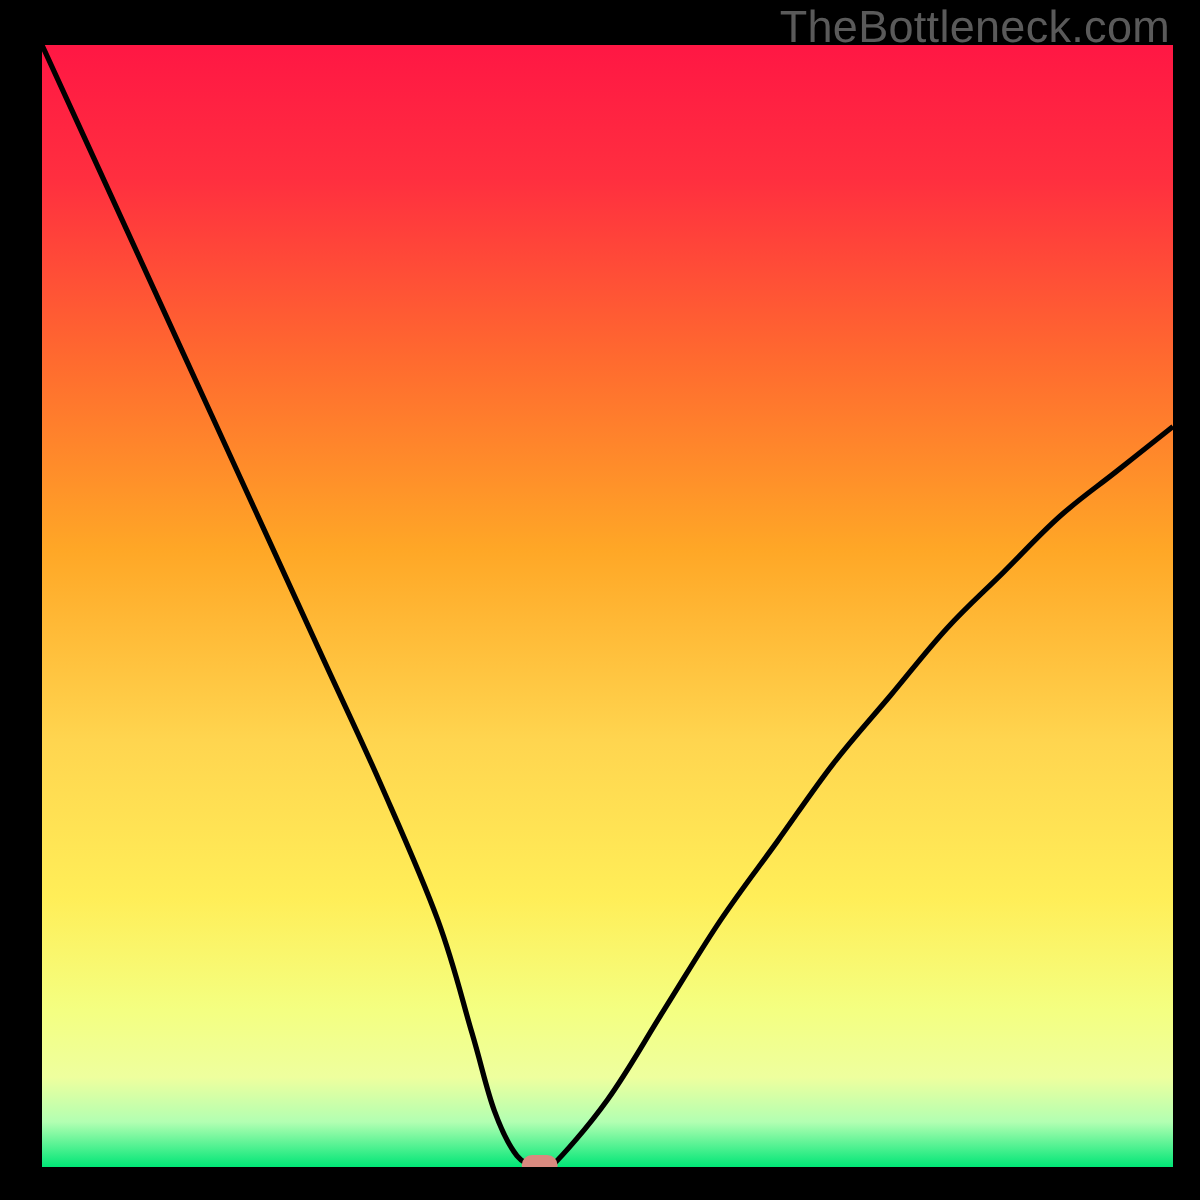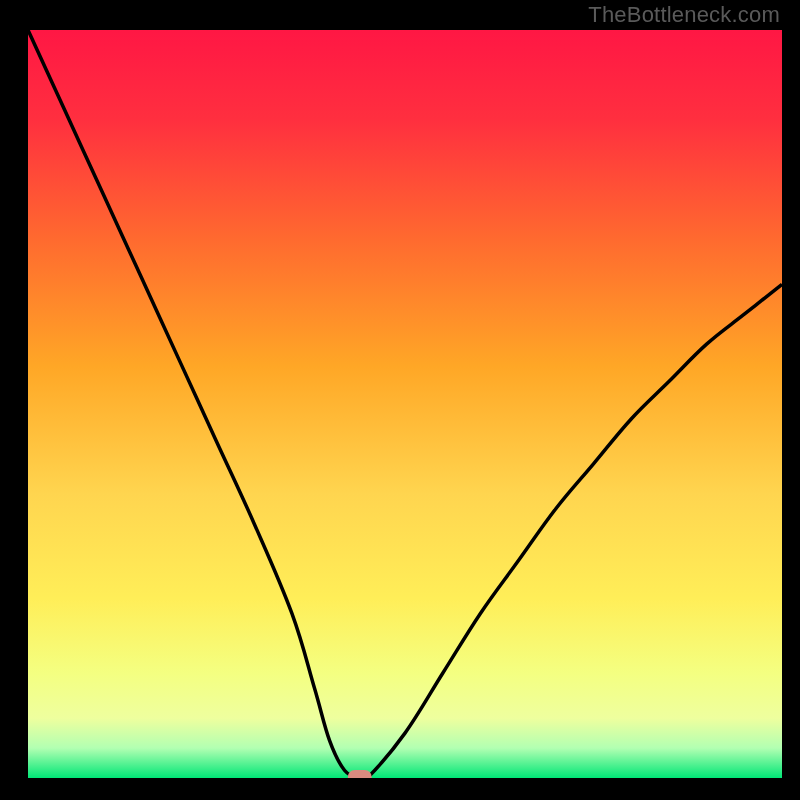--- a/index.html
+++ b/index.html
@@ -13,21 +13,21 @@
   .chart-container {
     position: relative;
     width: 800px;
     height: 800px;
   }
   .attribution {
     position: absolute;
     top: 2px;
     right: 20px;
     font-family: Arial, Helvetica, sans-serif;
-    font-size: 22px;
+    font-size: 30px;
     font-weight: 500;
     color: #5a5a5a;
     letter-spacing: 0.2px;
     z-index: 10;
   }
   svg {
     display: block;
   }
 </style>
 </head>

